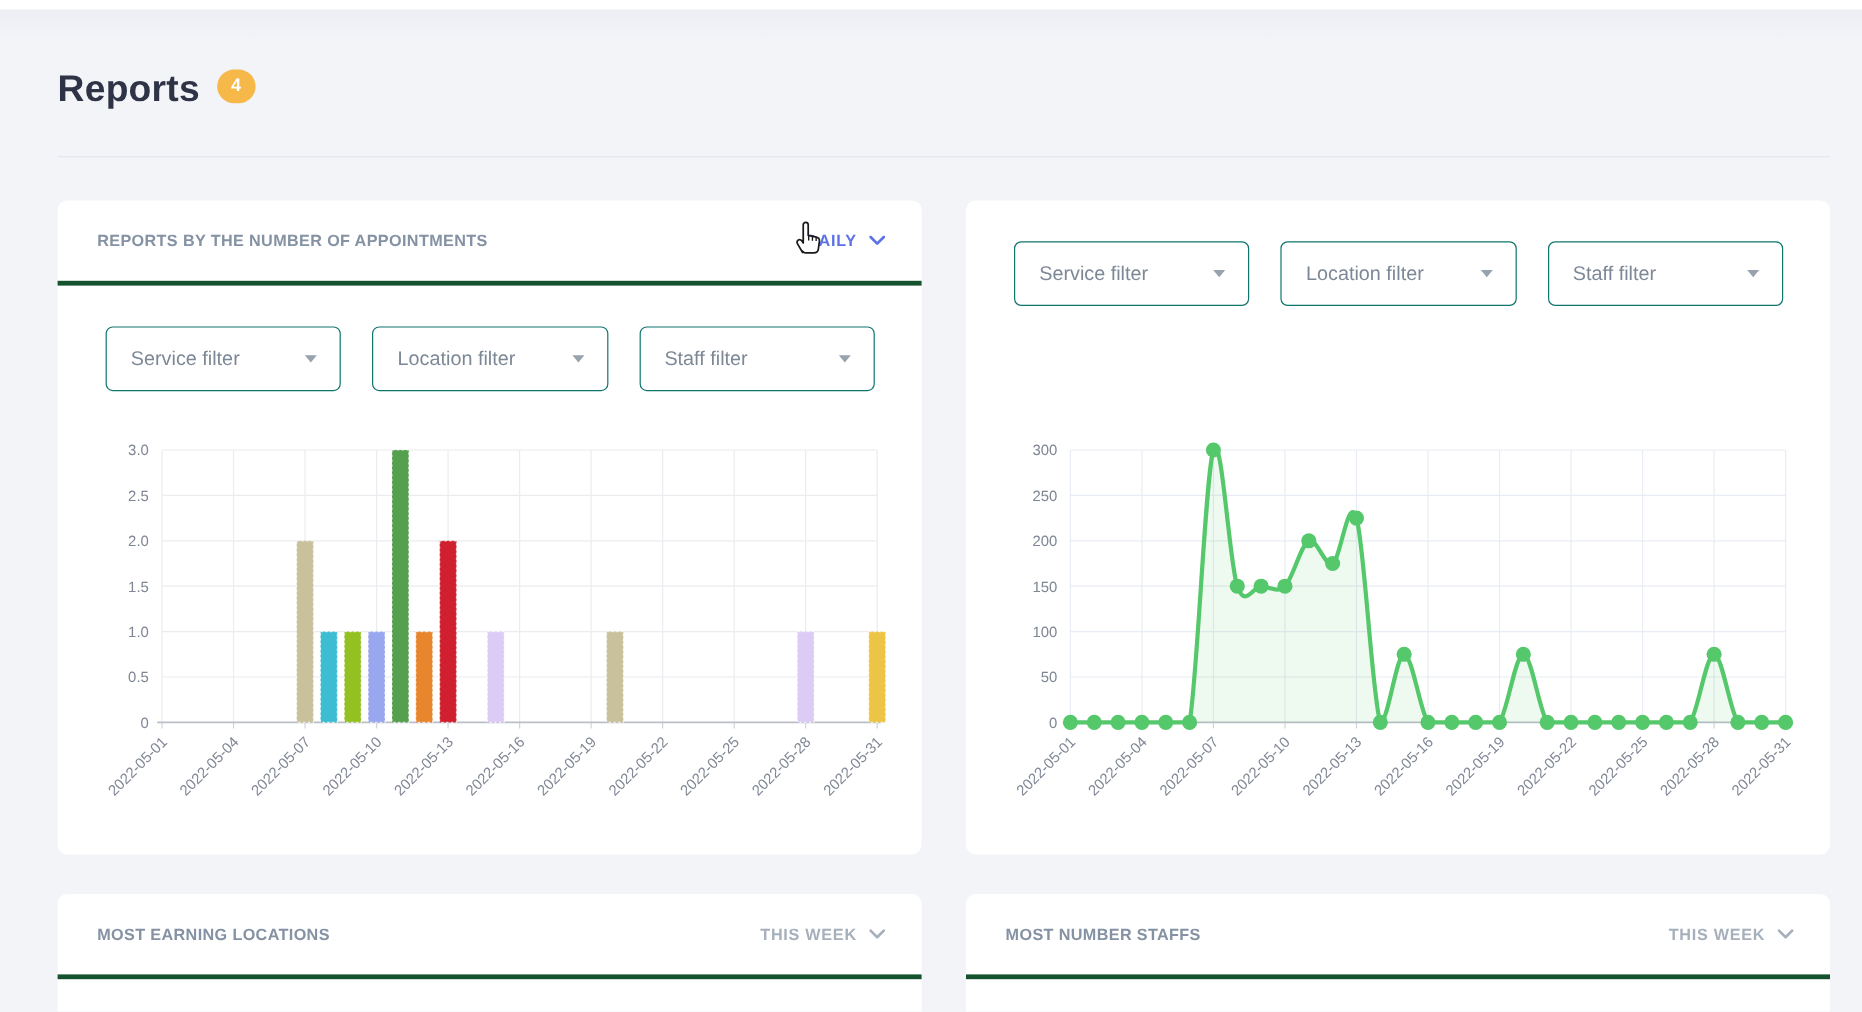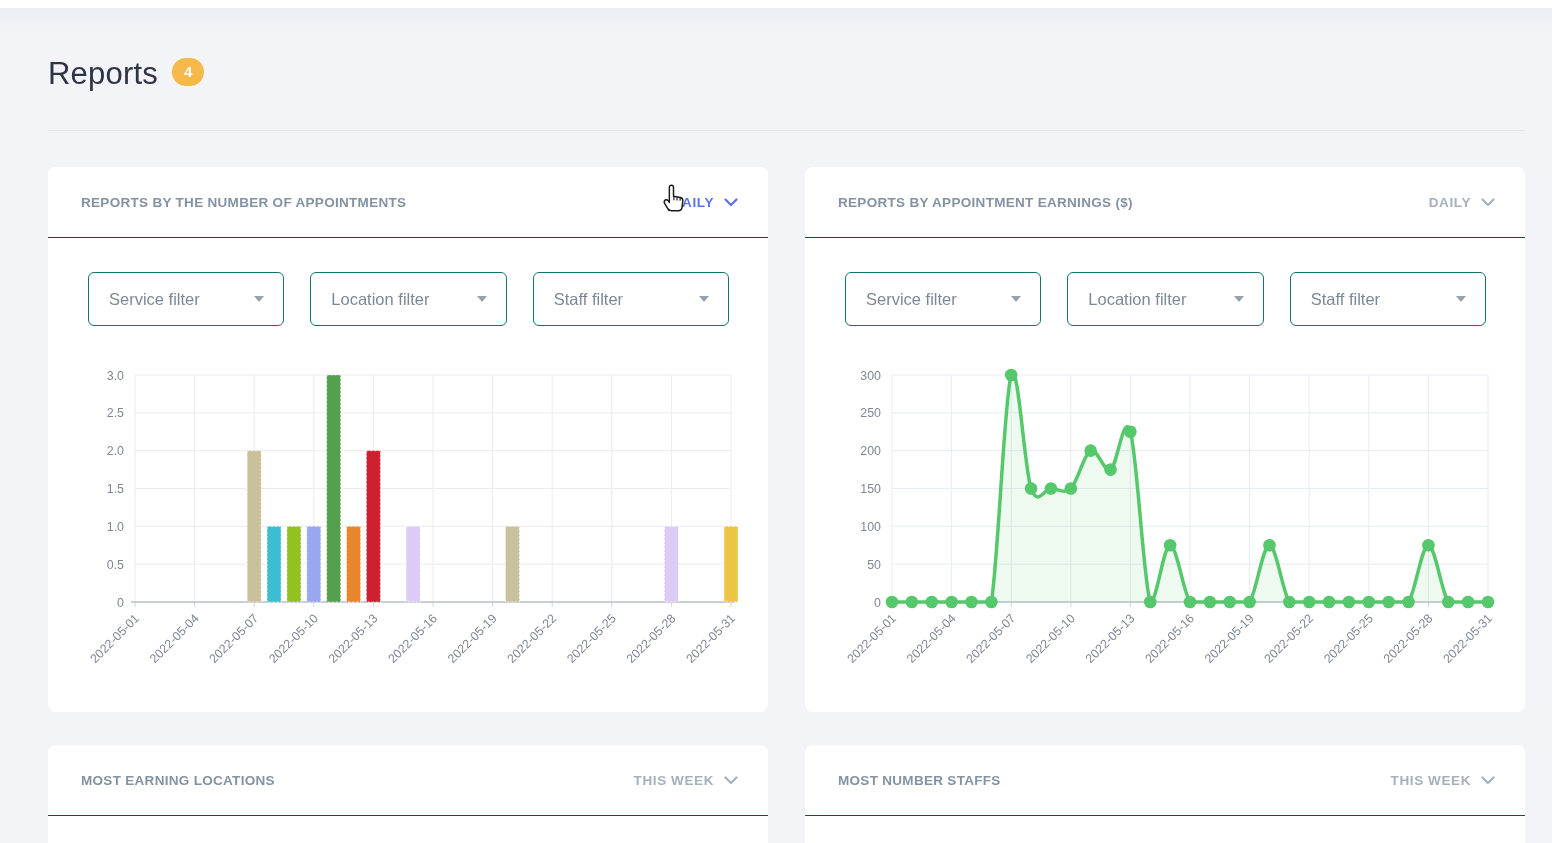--- a/index.html
+++ b/index.html
@@ -7,33 +7,33 @@
   body {
     font-family:"Liberation Sans", sans-serif;
     background:#f2f4f8;
     position:relative;
   }
   .top-strip { position:absolute; top:0; left:0; right:0; height:8px; background:#ffffff; }
   .top-band { position:absolute; top:8px; left:0; right:0; height:26px;
               background:linear-gradient(#eceef4,#f2f4f8); }
 
   .page-title-row { position:absolute; left:48px; top:56px; display:flex; align-items:flex-start; gap:14px; }
-  .page-title { font-size:31px; font-weight:400; color:#2e3346; letter-spacing:.2px; }
+  .page-title { font-size:31px; font-weight:700; color:#2e3346; letter-spacing:.2px; }
   .title-badge {
     background:#f6b848; color:#ffffff; font-size:15px; font-weight:700;
     border-radius:14px; padding:5px 12px; margin-top:2px; line-height:18px;
   }
   .page-divider { position:absolute; left:48px; right:27px; top:130px; height:1px; background:#e3e6ef; }
 
   .panel {
     position:absolute; background:#ffffff; border-radius:8px;
   }
   .panel-header {
     height:71px; display:flex; align-items:center; justify-content:space-between;
-    padding:0 30px 0 33px; border-bottom:1px solid #14532d;
+    padding:0 30px 0 33px; border-bottom:4px solid #14532d;
   }
   .panel-title {
     font-size:13.5px; font-weight:700; color:#8492a3; letter-spacing:.3px;
   }
   .period {
     display:flex; align-items:center; gap:10px; font-size:13.5px; font-weight:700;
     letter-spacing:.6px; color:#a6b0bc; cursor:pointer;
   }
   .period.accent { color:#5b71e8; }
   .period svg { display:block; }
@@ -145,29 +145,20 @@
       <rect x="268.5333333333333" y="169.33333333333334" width="14" height="75.66666666666666" fill="#e8862e" stroke="rgba(255,255,255,.7)" stroke-width="1" stroke-dasharray="2 2"></rect>
       <rect x="288.4" y="93.66666666666669" width="14" height="151.33333333333331" fill="#d0202f" stroke="rgba(255,255,255,.7)" stroke-width="1" stroke-dasharray="2 2"></rect>
       <rect x="328.1333333333333" y="169.33333333333334" width="14" height="75.66666666666666" fill="#dbcbf5" stroke="rgba(255,255,255,.7)" stroke-width="1" stroke-dasharray="2 2"></rect>
       <rect x="427.46666666666664" y="169.33333333333334" width="14" height="75.66666666666666" fill="#c9c09c" stroke="rgba(255,255,255,.7)" stroke-width="1" stroke-dasharray="2 2"></rect>
       <rect x="586.4" y="169.33333333333334" width="14" height="75.66666666666666" fill="#dbcbf5" stroke="rgba(255,255,255,.7)" stroke-width="1" stroke-dasharray="2 2"></rect>
       <rect x="646" y="169.33333333333334" width="14" height="75.66666666666666" fill="#ecc547" stroke="rgba(255,255,255,.7)" stroke-width="1" stroke-dasharray="2 2"></rect>
     </svg>
 </div>
 
 <div class="panel" style="left:805px; top:167px; width:720px; height:545px;">
-  <div class="panel-header">
-    <div class="panel-title">REPORTS BY APPOINTMENT EARNINGS ($)</div>
-    <div class="period">
-      <span>DAILY</span>
-      <svg width="14" height="9" viewBox="0 0 14 9">
-        <polyline points="1.5,1.5 7,7 12.5,1.5" fill="none" stroke="#a6b0bc" stroke-width="2.2" stroke-linecap="round" stroke-linejoin="round"></polyline>
-      </svg>
-    </div>
-  </div>
   <div class="filters">
     <div class="filter">
       <span>Service filter</span>
       <span class="caret-down"></span>
     </div>
     <div class="filter">
       <span>Location filter</span>
       <span class="caret-down"></span>
     </div>
     <div class="filter">

